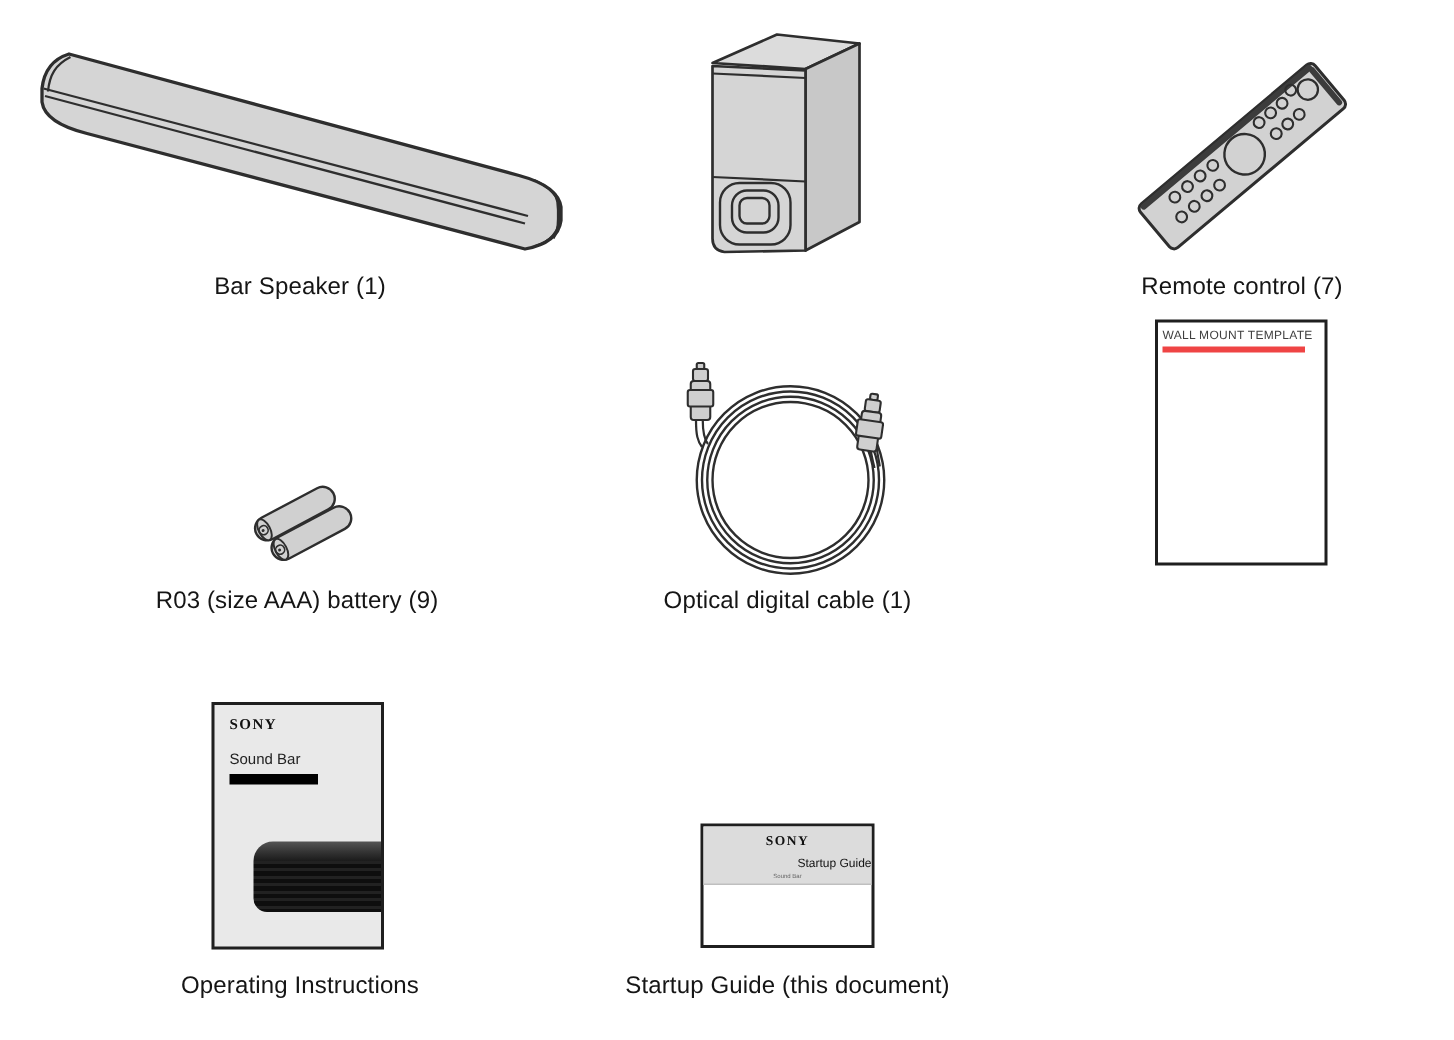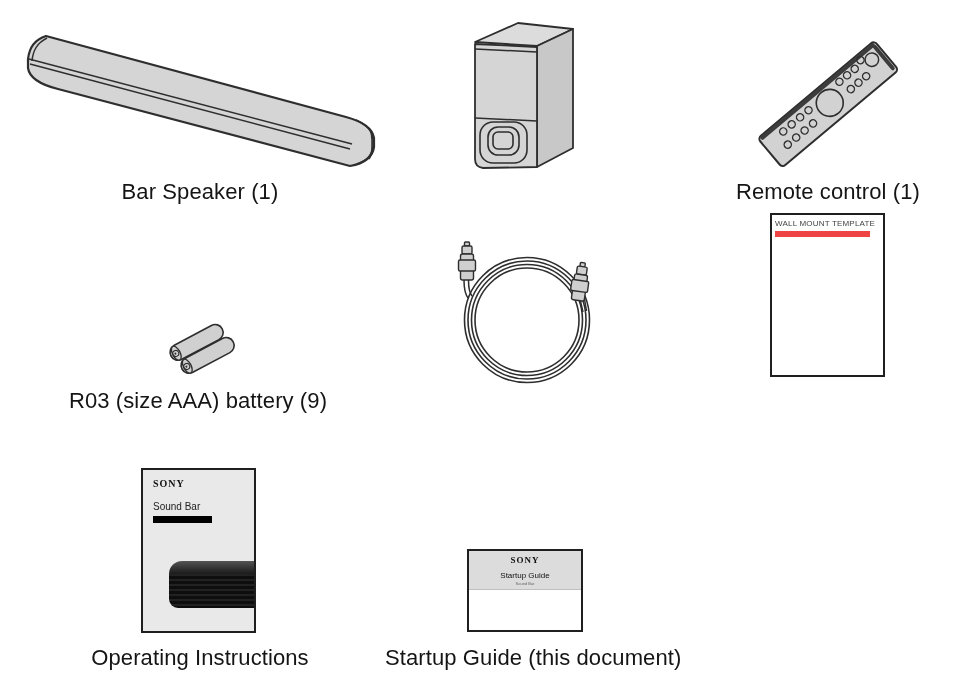--- a/index.html
+++ b/index.html
@@ -2,31 +2,31 @@
 <html><head>
 <meta charset="utf-8">
 <style>
   html,body{margin:0;padding:0;background:#ffffff;}
   .stage{
     position:relative;width:969px;height:693px;background:#ffffff;overflow:hidden;
     font-family:"Liberation Sans", sans-serif;color:#151515;
   }
   .illu{position:absolute;}
   .label{
-    position:absolute;font-size:22px;line-height:22px;text-align:center;
+    position:absolute;font-size:16px;line-height:22px;text-align:center;
     color:#151515;letter-spacing:0.1px;white-space:nowrap;
   }
   
   .wmt{
     position:absolute;left:770px;top:213px;width:111px;height:160px;
     background:#ffffff;border:2px solid #1f1f1f;
   }
   .wmt-header{
     margin:4px 13px 0 3px;font-size:8px;color:#3f3f3f;text-align:center;
-    letter-spacing:0.2px;border-bottom:6px solid #ef4444;padding-bottom:3px;
+    letter-spacing:0.2px;border-bottom:4px solid #ef4444;padding-bottom:3px;
     white-space:nowrap;
   }
   
   .oi{
     position:absolute;left:141px;top:468px;width:111px;height:161px;
     background:#e9e9e9;border:2px solid #1f1f1f;overflow:hidden;
   }
   .oi-brand{
     position:absolute;left:10px;top:8px;font-family:"Liberation Serif",serif;
     font-weight:bold;font-size:10px;letter-spacing:1px;color:#111;
@@ -46,21 +46,21 @@
   .sg{
     position:absolute;left:467px;top:549px;width:112px;height:79px;
     background:#ffffff;border:2px solid #1f1f1f;
   }
   .sg-band{position:relative;height:38px;background:#dcdcdc;border-bottom:1px solid #bfbfbf;}
   .sg-brand{
     position:absolute;left:0;right:0;top:4px;text-align:center;
     font-family:"Liberation Serif",serif;font-weight:bold;font-size:9px;
     letter-spacing:1px;color:#111;
   }
-  .sg-title{position:absolute;left:0;right:0;top:20px;text-align:center;font-size:8px;color:#111;}
+  .sg-title{position:absolute;left:0;right:0;top:20px;text-align:right;font-size:8px;color:#111;}
   .sg-subtitle{position:absolute;left:0;right:0;top:30px;text-align:center;font-size:4px;color:#666;}
   svg .ln{fill:none;stroke:#2e2e2e;stroke-width:1.5;}
 </style>
 </head>
 <body>
 
 <div class="stage">
 
   <svg class="illu" style="left:20px;top:28px" width="360" height="145" viewBox="0 0 360 145">
     <path d="M 26,8 L 326,89 Q 352,96 354,110 L 354,119 Q 352,134 330,138 L 38,61 Q 10,54 8,40 L 8,31 Q 10,13 26,8 Z" fill="#d5d5d5" stroke="#2e2e2e" stroke-width="2.2" stroke-linejoin="round"></path>
@@ -165,18 +165,19 @@
 
   <div class="sg">
     <div class="sg-band">
       <div class="sg-brand">SONY</div>
       <div class="sg-title">Startup Guide</div>
       <div class="sg-subtitle">Sound Bar</div>
     </div>
   </div>
 
   <div class="label" style="left:40px;top:181px;width:320px">Bar Speaker (1)</div>
-  <div class="label" style="left:700px;top:181px;width:256px">Remote control (1)</div>
+  <div class="label" style="left:700px;top:181px;width:256px">Remote control (7)</div>
   <div class="label" style="left:37px;top:390px;width:322px">R03 (size AAA) battery (9)</div>
+  <div class="label" style="left:395px;top:390px;width:260px">Optical digital cable (1)</div>
   <div class="label" style="left:385px;top:647px;width:280px">Startup Guide (this document)</div>
   <div class="label" style="left:40px;top:647px;width:320px">Operating Instructions</div>
 
 </div>
 
 </body></html>

